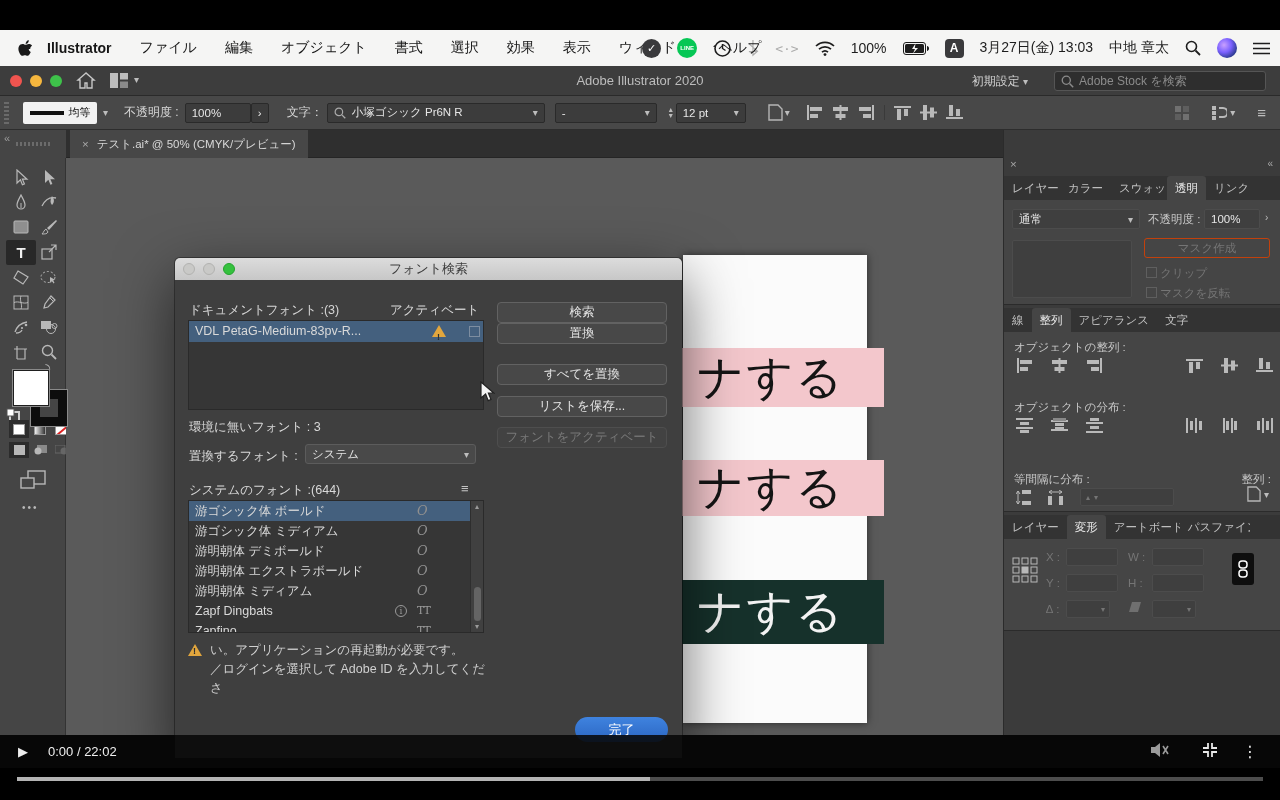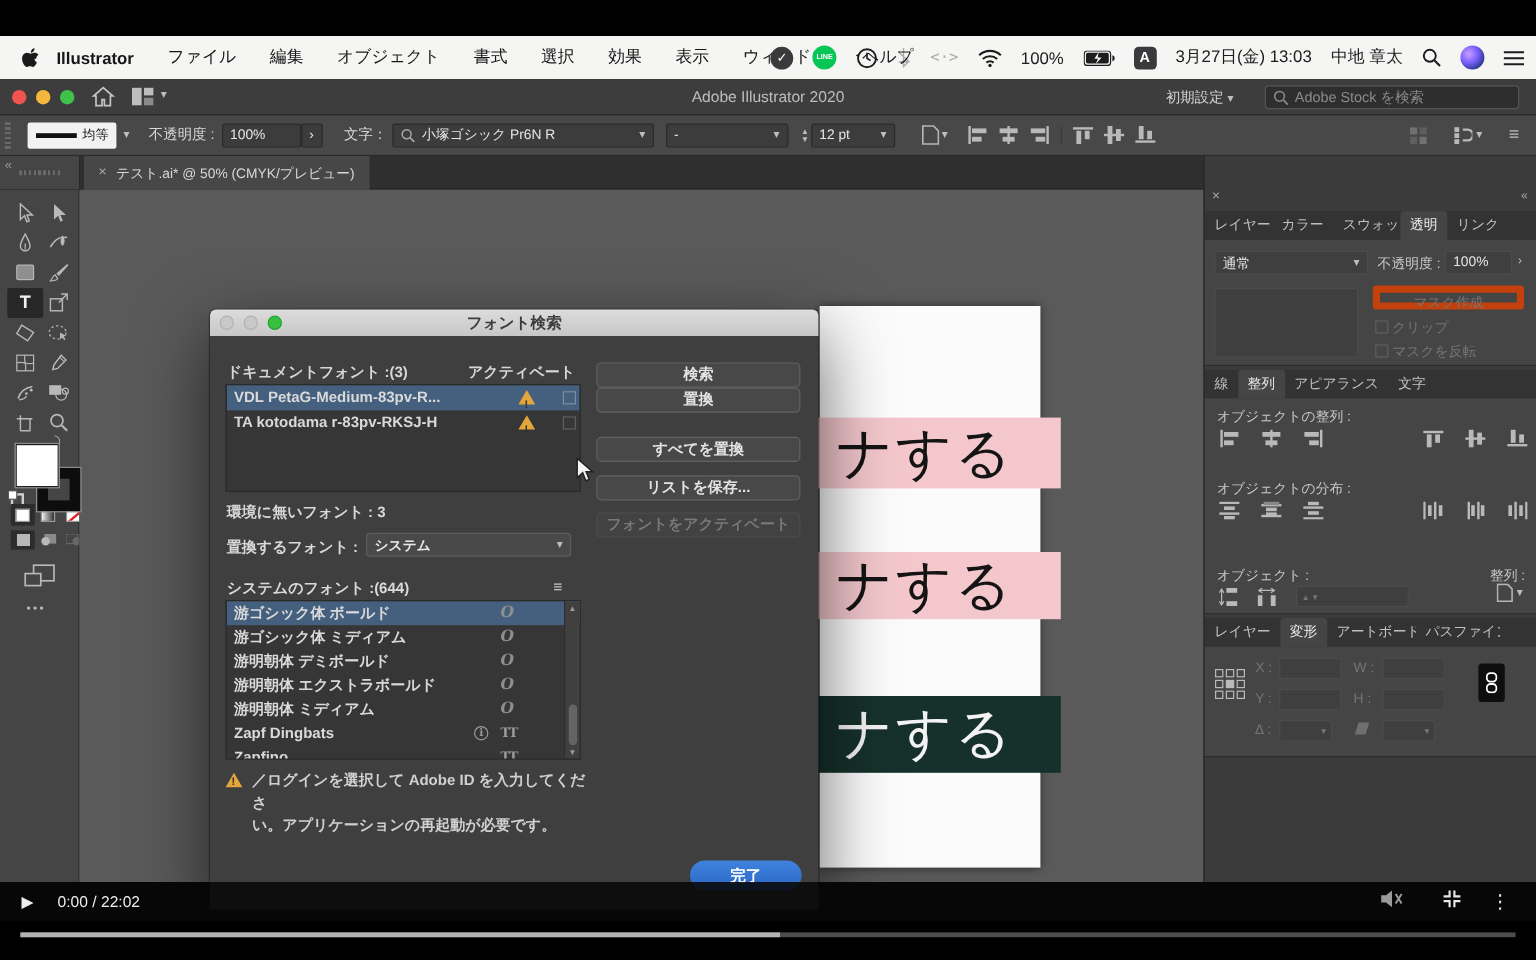--- a/index.html
+++ b/index.html
@@ -79,21 +79,21 @@
   .pbody{position:absolute;left:0;width:277px;background:#454545;border-bottom:1px solid #2b2b2b;}
   .pmenu{position:absolute;right:8px;color:#c2c2c2;font-size:13px;}
   .dis{color:#757575;}
   .cb{display:inline-block;width:11px;height:11px;border:1px solid #5f5f5f;background:transparent;vertical-align:-1px;}
   .pfld{background:#3f3f3f;border:1px solid #4c4c4c;border-radius:2px;height:18px;}
   .palign svg{display:block;}
 
   
   .dialog{position:absolute;left:175px;top:258px;width:507px;height:500px;background:#3f3f3f;
           border-radius:5px 5px 0 0;box-shadow:0 20px 60px rgba(0,0,0,.6),0 0 0 1px rgba(0,0,0,.35);
-          z-index:50;color:#d9d9d9;font-size:12.5px;font-weight:bold;}
+          z-index:50;color:#d9d9d9;font-size:12.5px;}
   .dtitle{position:absolute;left:0;top:0;width:507px;height:22px;border-radius:5px 5px 0 0;
           background:linear-gradient(#dcdcdc,#c7c7c7);color:#3c3c3c;font-size:13px;text-align:center;line-height:22px;}
   .dtl{position:absolute;top:5px;width:12px;height:12px;border-radius:50%;}
   .listbox{position:absolute;background:#363636;border:1px solid #2a2a2a;overflow:hidden;}
   .lrow{position:relative;height:21px;line-height:21px;padding-left:6px;white-space:nowrap;}
   .lrow2{height:20px;line-height:20px;}
   .sel{background:var(--selection_blue,#44607e);}
   .warn-tri{position:relative;display:inline-block;width:0;height:0;
             border-left:7px solid transparent;border-right:7px solid transparent;
             border-bottom:12px solid var(--warning_yellow,#e2a63d);}
@@ -507,21 +507,21 @@
     </div>
     <div class="pbody" style="top:70px;height:105px">
       <span class="fld abs" style="left:8px;top:9px;width:128px;background:#3f3f3f;border-color:#4c4c4c">
         <span style="flex:1">通常</span>
           <span class="chev">▾</span>
       </span>
       <span class="abs" style="left:144px;top:12px">不透明度 :</span>
       <span class="fld abs" style="left:200px;top:9px;width:56px;background:#3f3f3f;border-color:#4c4c4c">100%</span>
       <span class="abs chev" style="left:261px;top:12px">›</span>
       <span class="abs pfld" style="left:8px;top:40px;width:120px;height:58px"></span>
-      <span class="abs dis" style="left:140px;top:38px;width:126px;height:20px;border:6px solid #c2410c;border-radius:3px;text-align:center;line-height:18px">マスク作成</span>
+      <span class="abs dis" style="left:140px;top:38px;width:126px;height:20px;border:1px solid #c2410c;border-radius:3px;text-align:center;line-height:18px">マスク作成</span>
       <span class="abs dis" style="left:142px;top:66px"><span class="cb"></span> <span>クリップ</span></span>
       <span class="abs dis" style="left:142px;top:86px"><span class="cb"></span> <span>マスクを反転</span></span>
     </div>
 
     <div class="ptabs" style="top:178px">
       <span class="ptab">線</span>
       <span class="ptab on">整列</span>
       <span class="ptab">アピアランス</span>
       <span class="ptab">文字</span>
       <span class="pmenu" style="top:182px">≡</span>
@@ -615,21 +615,21 @@
         </span>
       <span class="abs" style="left:252px;top:86px">
           <svg width="17" height="15">
             <rect x="1" y="3" width="3" height="9" fill="#b9b9b9"></rect>
             <rect x="6" y="0" width="2" height="15" fill="#b9b9b9"></rect>
             <rect x="10" y="3" width="3" height="9" fill="#b9b9b9"></rect>
             <rect x="15" y="0" width="2" height="15" fill="#b9b9b9"></rect>
           </svg>
         </span>
 
-      <span class="abs" style="left:10px;top:140px">オブジェクト :</span>
+      <span class="abs" style="left:10px;top:140px">等間隔に分布 :</span>
       <span class="abs" style="right:10px;top:140px">整列 :</span>
       <span class="abs" style="left:12px;top:158px">
           <svg width="17" height="15">
             <rect x="6" y="0" width="9" height="4" fill="#b9b9b9"></rect>
             <rect x="6" y="11" width="9" height="4" fill="#b9b9b9"></rect>
             <path d="M2 1v13M0 4l2-3 2 3M0 11l2 3 2-3" stroke="#b9b9b9" fill="none"></path>
           </svg>
         </span>
       <span class="abs" style="left:44px;top:158px">
           <svg width="17" height="15">
@@ -710,25 +710,20 @@
 
     <span class="abs" style="left:14px;top:44px;color:#d6d6d6">ドキュメントフォント :(3)</span>
     <span class="abs" style="left:215px;top:44px;color:#d6d6d6">アクティベート</span>
 
     <div class="listbox" style="left:13px;top:62px;width:296px;height:90px">
       <div class="lrow sel">
         <span>VDL PetaG-Medium-83pv-R...</span>
         <span class="warn-tri" style="position:absolute;left:243px;top:4px"></span>
         <span class="cb" style="position:absolute;left:280px;top:5px;border-color:#7d8da0"></span>
       </div>
-      <div class="lrow">
-        <span>TA kotodama r-83pv-RKSJ-H</span>
-        <span class="warn-tri" style="position:absolute;left:243px;top:4px"></span>
-        <span class="cb" style="position:absolute;left:280px;top:5px"></span>
-      </div>
     </div>
 
     <span class="abs" style="left:14px;top:161px">環境に無いフォント : 3</span>
 
     <span class="abs" style="left:14px;top:190px">置換するフォント :</span>
     <span class="fld abs" style="left:130px;top:186px;width:171px;background:#494949;border-color:#5c5c5c;border-radius:3px">
       <span style="flex:1">システム</span>
         <span class="chev">▾</span>
     </span>
 
@@ -746,22 +741,22 @@
       <div class="sbar">
         <span style="position:absolute;left:0;right:0;top:1px">▴</span>
         <span class="sthumb" style="top:86px;height:34px"></span>
         <span style="position:absolute;left:0;right:0;bottom:1px">▾</span>
       </div>
     </div>
 
     <div class="abs" style="left:13px;top:383px;width:304px;display:flex;gap:8px">
       <span class="warn-tri" style="flex:none;margin-top:3px"></span>
       <span style="line-height:19px;color:#d0d0d0">
+        <span style="display:block">い。アプリケーションの再起動が必要です。</span>
         <span style="display:block">／ログインを選択して Adobe ID を入力してくださ</span>
-        <span style="display:block">い。アプリケーションの再起動が必要です。</span>
       </span>
     </div>
 
     <span class="dbtn" style="top:44px">検索</span>
     <span class="dbtn" style="top:65px">置換</span>
     <span class="dbtn" style="top:106px">すべてを置換</span>
     <span class="dbtn" style="top:138px">リストを保存...</span>
     <span class="dbtn off" style="top:169px">フォントをアクティベート</span>
 
 

